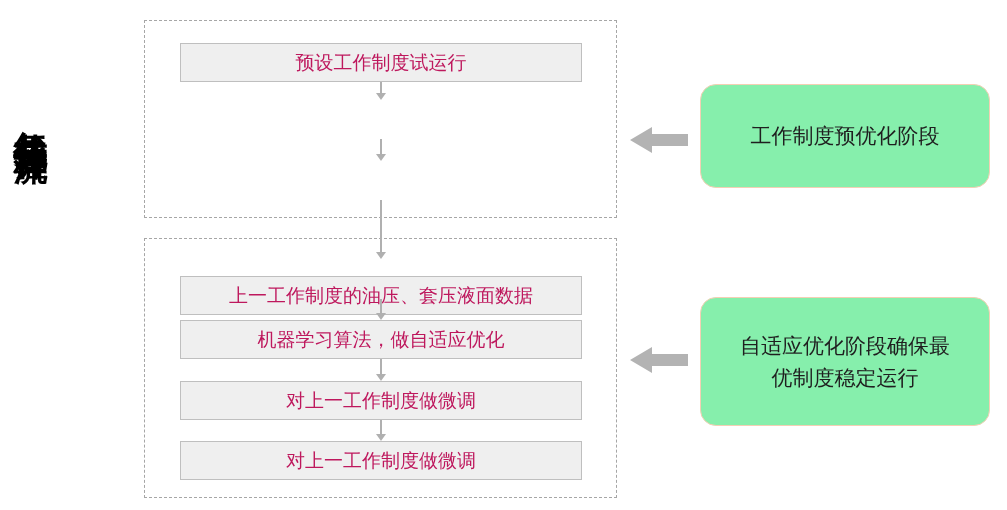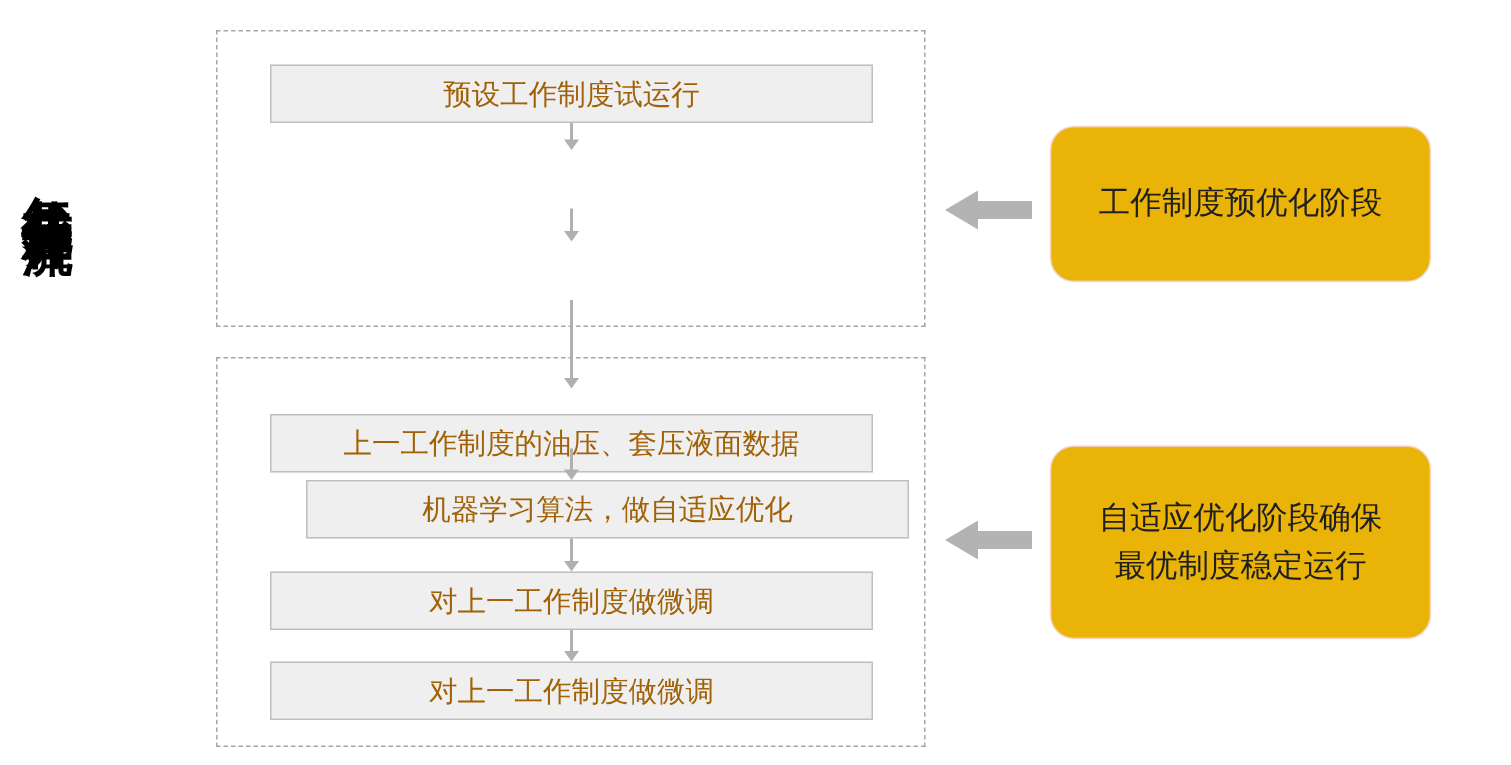--- a/index.html
+++ b/index.html
@@ -39,29 +39,29 @@
     position: absolute;
     left: 180px;
     width: 402px;
     height: 39px;
     background: #efefef;
     border: 1px solid #bfbfbf;
     display: flex;
     align-items: center;
     justify-content: center;
     font-size: 19px;
-    color: #a16207;
+    color: #be185d;
     text-align: center;
     white-space: nowrap;
   }
   .t1 { top: 43px; }
   .t2 { top: 100px; }
   .t3 { top: 161px; }
   .b1 { top: 276px; }
-  .b2 { top: 320px; margin-left: 24px; }
+  .b2 { top: 320px; }
   .b3 { top: 381px; }
   .b4 { top: 441px; }
 
   .v-arrow { position: absolute; left: 376px; width: 10px; }
   .v-arrow .stem {
     position: absolute; left: 4px; top: 0; bottom: 6px; width: 2px;
     background: #b0b0b0;
   }
   .v-arrow .tip {
     position: absolute; bottom: 0; left: 0; width: 0; height: 0;
@@ -86,22 +86,22 @@
   .block-arrow-left .tail {
     position: absolute; left: 21px; top: 7px; width: 37px; height: 12px;
     background: #b3b3b3;
   }
   .ba1 { left: 630px; top: 127px; }
   .ba2 { left: 630px; top: 347px; }
 
   .callout {
     position: absolute;
     left: 700px;
-    width: 254px;
-    background: #eab308;
+    width: 290px;
+    background: #86efac;
     border: 1px solid #f4cfb4;
     border-radius: 16px;
     display: flex;
     align-items: center;
     justify-content: center;
     text-align: center;
     font-size: 21px;
     color: #1f1f1f;
     line-height: 1.5;
     padding: 0 29px;

